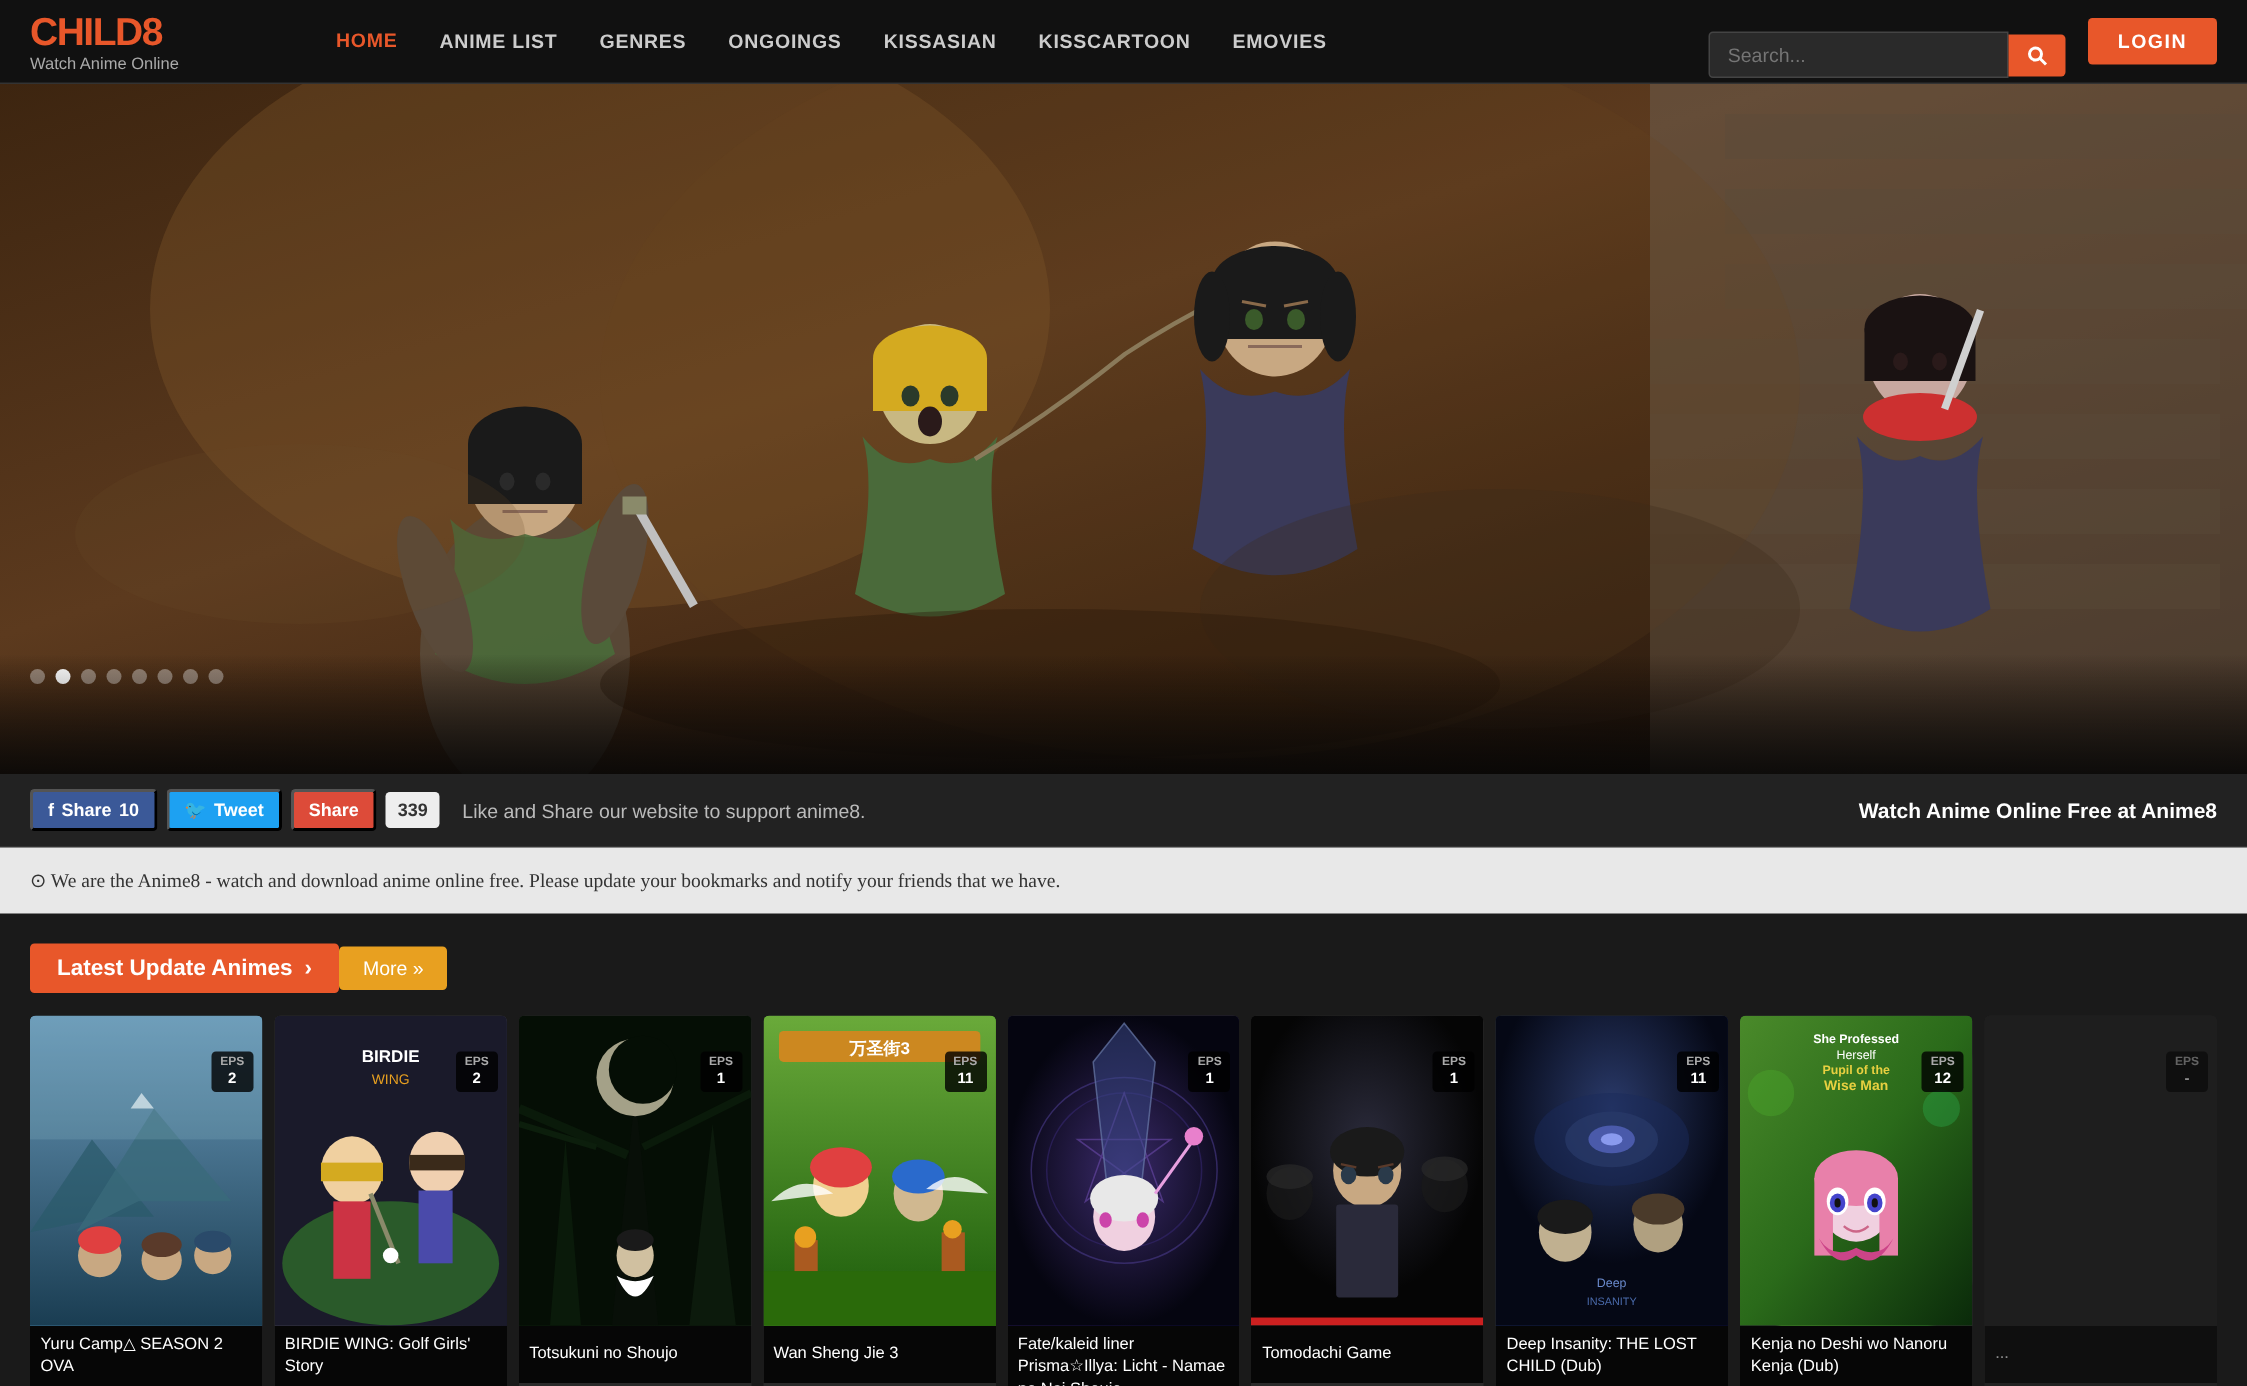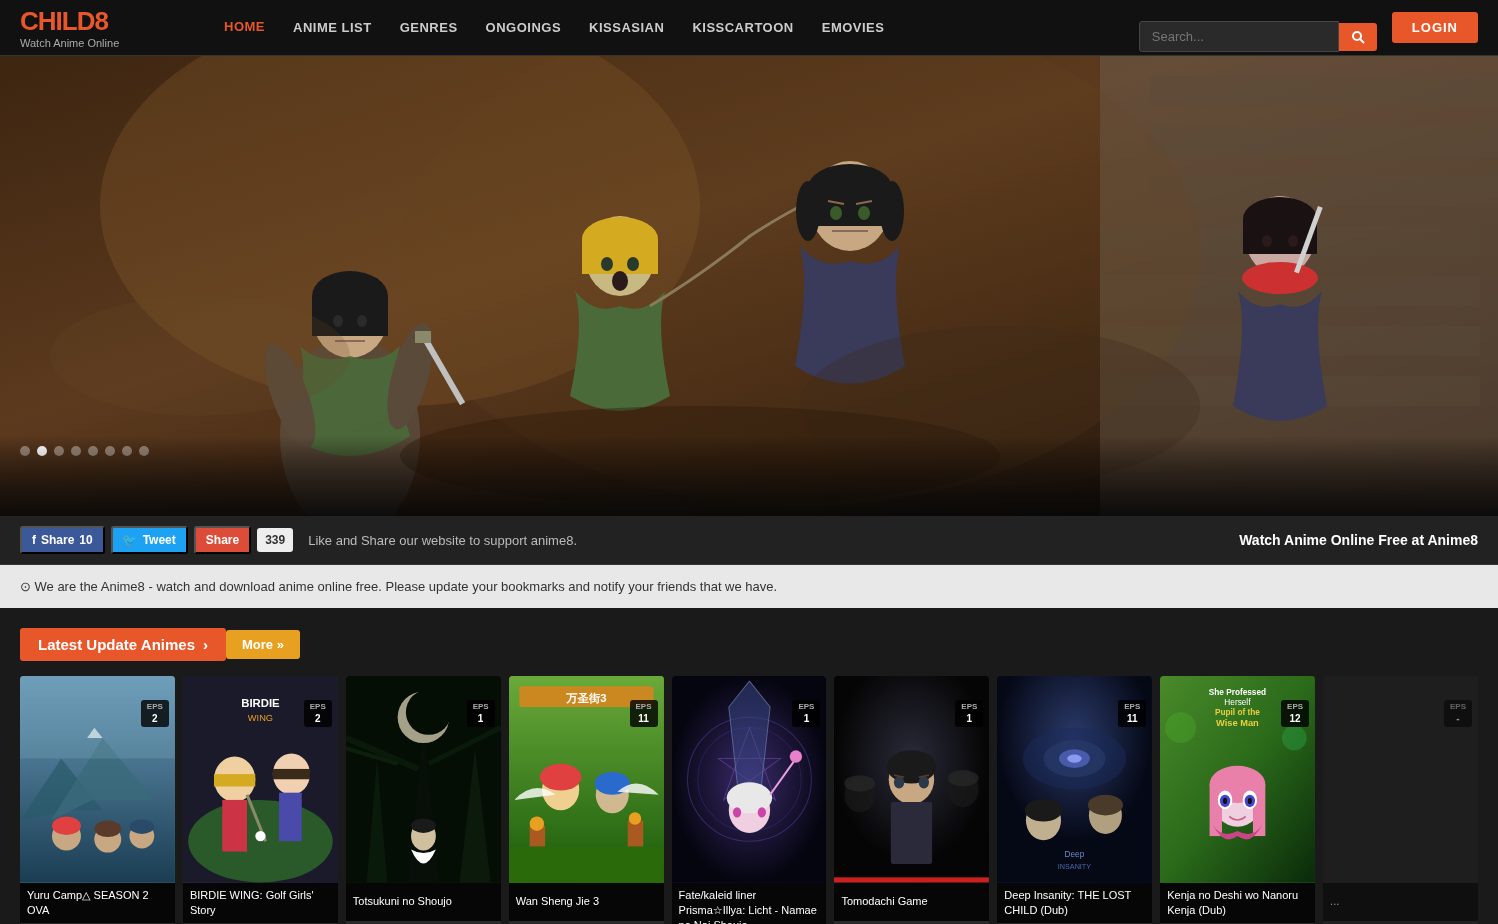--- a/index.html
+++ b/index.html
@@ -146,20 +146,21 @@
 
     
     #info-banner {
       background: #e8e8e8;
       color: #333;
       padding: 14px 20px;
       font-size: 13px;
       display: flex;
       align-items: center;
       gap: 10px;
+      font-family: Liberation Serif, serif;
     }
 
     
     #latest-section { padding: 20px; }
     #latest-header {
       display: flex;
       align-items: center;
       justify-content: flex-start;
       margin-bottom: 15px;
     }
@@ -170,21 +171,21 @@
       font-size: 15px;
       padding: 8px 18px;
       border-radius: 3px;
       display: flex;
       align-items: center;
       gap: 8px;
     }
     #more-btn {
       background: #e8a020;
       color: #fff;
-      font-weight: 700;
+      font-weight: 400;
       font-size: 13px;
       padding: 7px 16px;
       border-radius: 3px;
       cursor: pointer;
       border: none;
     }
 
     
     #anime-grid {
       display: grid;
@@ -242,21 +243,21 @@
     }
 
     
     .card-yuru { background: linear-gradient(135deg, #4a7a9b 0%, #2c5f7a 50%, #1a3d52 100%); }
     .card-birdie { background: linear-gradient(135deg, #2a2a2a 0%, #3a3a4a 40%, #1a1a2a 100%); }
     .card-totsu { background: linear-gradient(135deg, #1a2a1a 0%, #0a1a0a 50%, #141e14 100%); }
     .card-wan { background: linear-gradient(135deg, #4a8a2a 0%, #6aaa3a 30%, #3a7a1a 60%, #2a6a0a 100%); }
     .card-fate { background: linear-gradient(135deg, #1a1a3a 0%, #2a1a4a 40%, #0a0a2a 100%); }
     .card-tomodachi { background: linear-gradient(135deg, #1a1a1a 0%, #2a2a2a 50%, #0a0a0a 100%); }
     .card-deep { background: linear-gradient(135deg, #0a1a3a 0%, #1a2a4a 40%, #0a0a2a 100%); }
-    .card-kenja { background: linear-gradient(135deg, #1a3a1a 0%, #2a5a2a 40%, #4a8a2a 70%, #2a6a2a 100%); }
+    .card-kenja { background: linear-gradient(135deg, #1a3a1a 0%, #2a5a2a 40%, #4a8a2a 70%, #2a6a2a 100%); border-radius: 30px; }
 
     
     #hero-overlay {
       position: absolute;
       bottom: 0;
       left: 0;
       right: 0;
       height: 80px;
       background: linear-gradient(transparent, rgba(0,0,0,0.7));
     }

